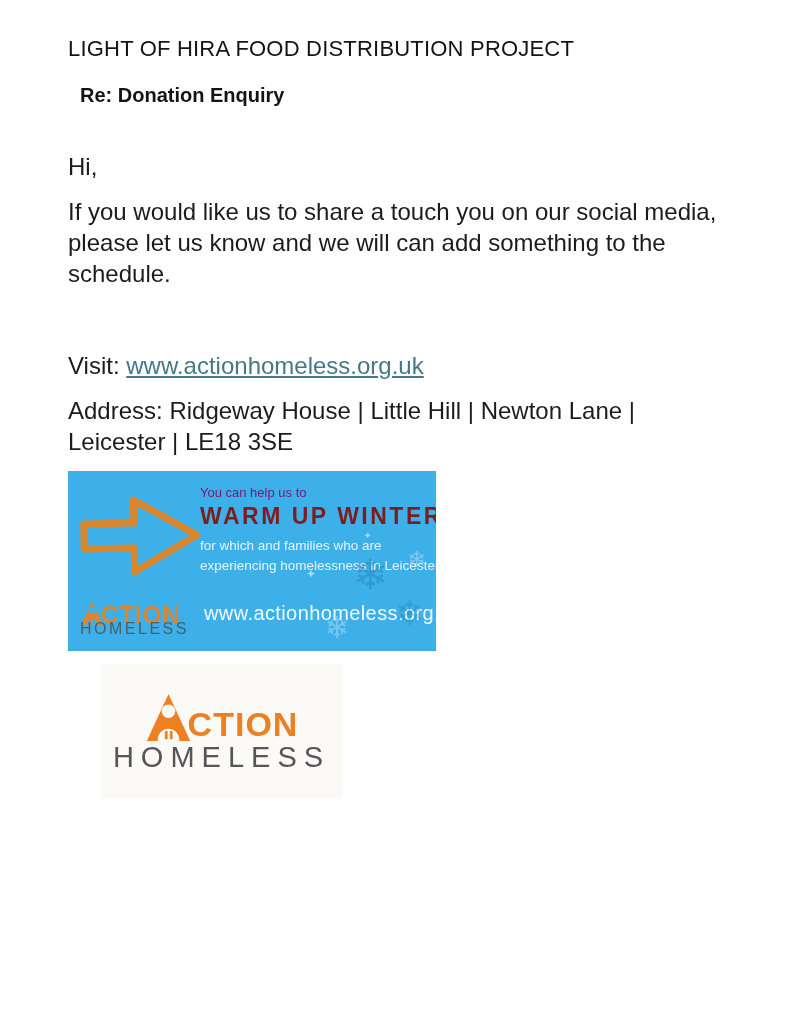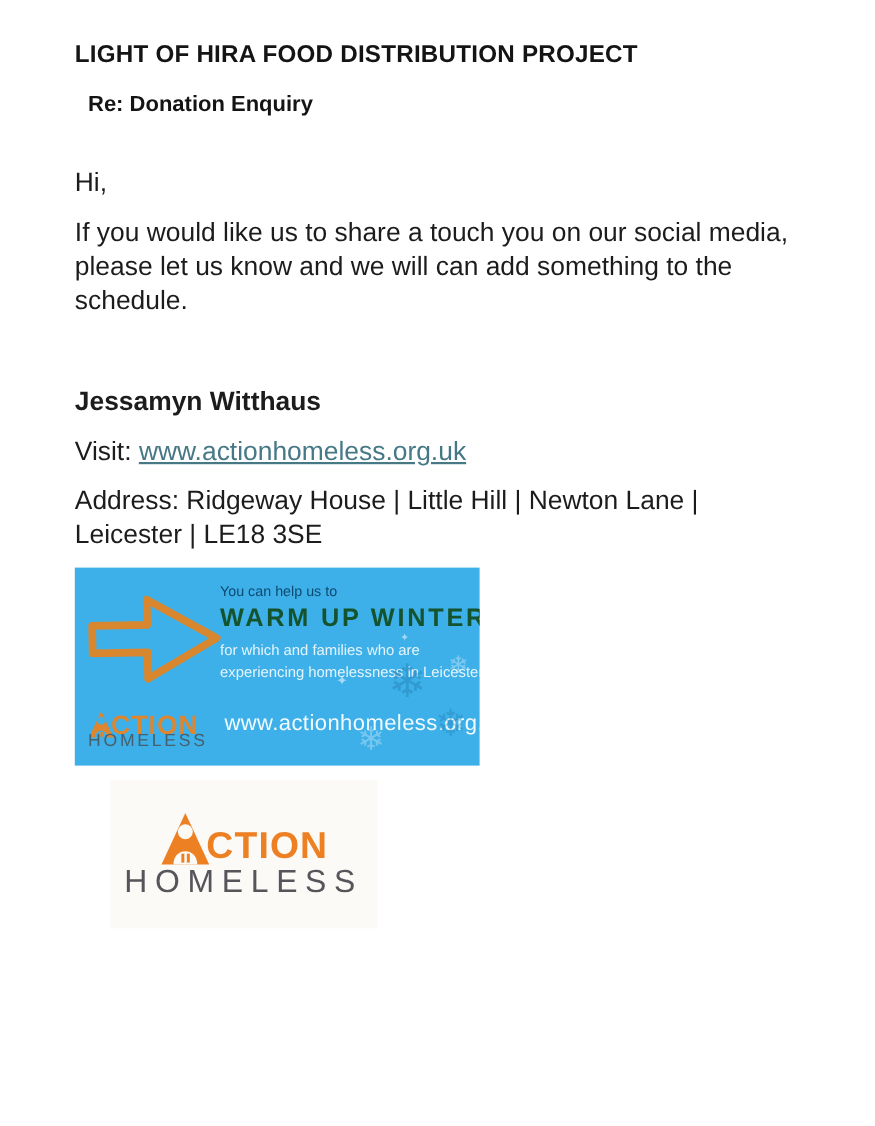--- a/index.html
+++ b/index.html
@@ -3,40 +3,40 @@
 <meta charset="utf-8">
 <style>
   html,body{margin:0;padding:0;}
   body{
     width:795px;height:1024px;background:#ffffff;
     font-family:"Liberation Sans","DejaVu Sans",sans-serif;
     color:#1b1b1b;position:relative;overflow:hidden;
   }
   .page{padding:36px 62px 0 68px;}
   .doc-title{
-    font-size:22px;font-weight:bold;color:#141414;
+    font-size:22px;font-weight:normal;color:#141414;
     margin:0 0 22px 0;letter-spacing:.2px;
   }
   .doc-subject{font-size:20px;font-weight:bold;color:#141414;margin:0 0 44px 12px;}
   .para{font-size:24px;line-height:31px;margin:5px 0 14px 0;color:#1c1c1c;}
   .sig-gap{height:42px;}
   .sig-name{font-weight:bold;}
   a.doc-link{color:#467886;text-decoration:underline;cursor:pointer;}
   .visit-label{color:#1c1c1c;}
 
   
   .banner{
     position:relative;width:368px;height:180px;background:#3db0e9;
     margin:12px 0 0 0;overflow:hidden;
   }
   .banner .arrow{position:absolute;left:8px;top:16px;transform:rotate(-1deg);}
   .banner-textblock{position:absolute;left:132px;top:14px;}
-  .banner-tag-top{font-size:13px;color:#0c4a6e;margin:0 0 3px 0;}
+  .banner-tag-top{font-size:13px;color:#701a75;margin:0 0 3px 0;}
   .banner-headline{
-    font-size:23px;color:#14532d;letter-spacing:2.5px;font-weight:bold;
+    font-size:23px;color:#7f1d1d;letter-spacing:2.5px;font-weight:bold;
     margin:0 0 6px 0;white-space:nowrap;
   }
   .banner-tag{font-size:13.5px;color:#e4f4fc;line-height:20px;margin:0;}
   .banner-logo{position:absolute;left:12px;bottom:14px;line-height:1;}
   .banner-logo .row{display:flex;align-items:flex-end;}
   .banner-action-rest{
     font-size:24px;font-weight:bold;color:#dd852f;letter-spacing:1px;
     margin-left:-3px;
   }
   .banner-homeless{
@@ -70,21 +70,20 @@
 <div class="page">
 
   <h1 class="doc-title">LIGHT OF HIRA FOOD DISTRIBUTION PROJECT</h1>
   <h2 class="doc-subject">Re: Donation Enquiry</h2>
 
   <p class="para">Hi,</p>
   <p class="para">If you would like us to share a touch you on our social media, please let us know and we will can add something to the schedule.</p>
 
   <div class="sig-gap"></div>
 
-  <p class="para sig-name">Jessamyn Witthaus</p>
 
   <p class="para">
     <span class="visit-label">Visit: </span>
     <a class="doc-link" href="#">www.actionhomeless.org.uk</a>
   </p>
 
   <p class="para">Address: Ridgeway House | Little Hill | Newton Lane | Leicester | LE18 3SE</p>
 
   <div class="banner">
 

